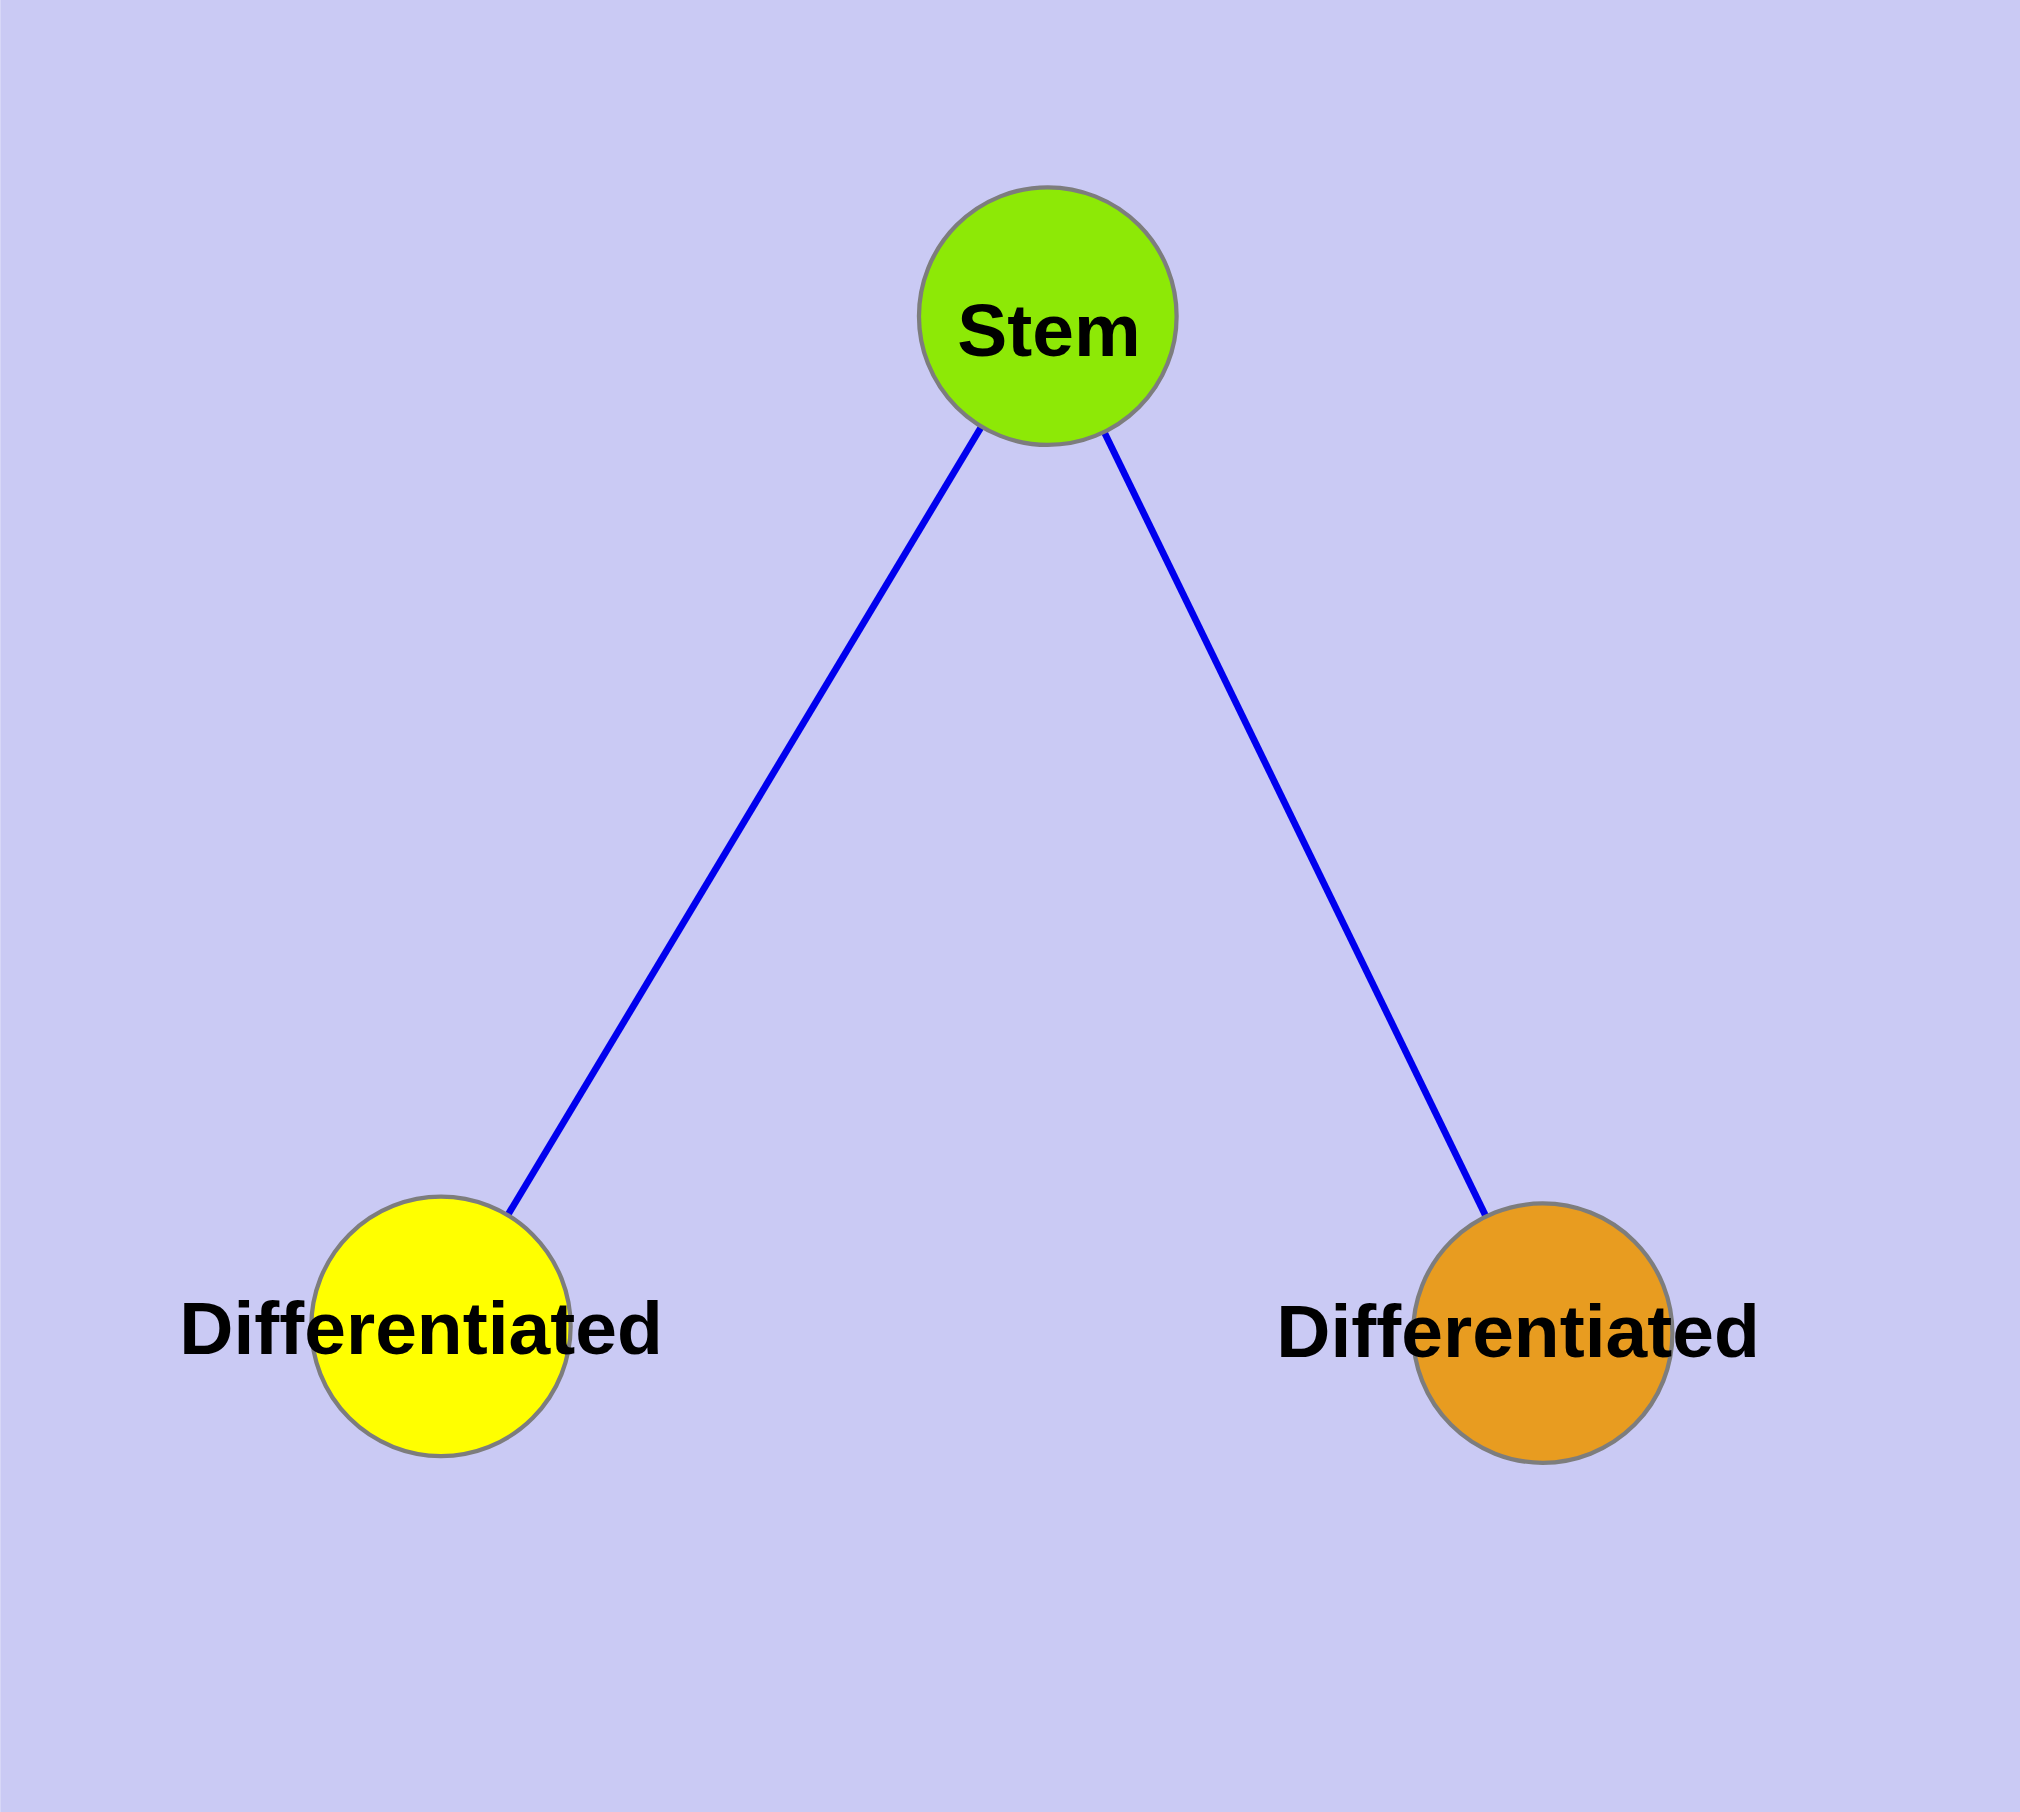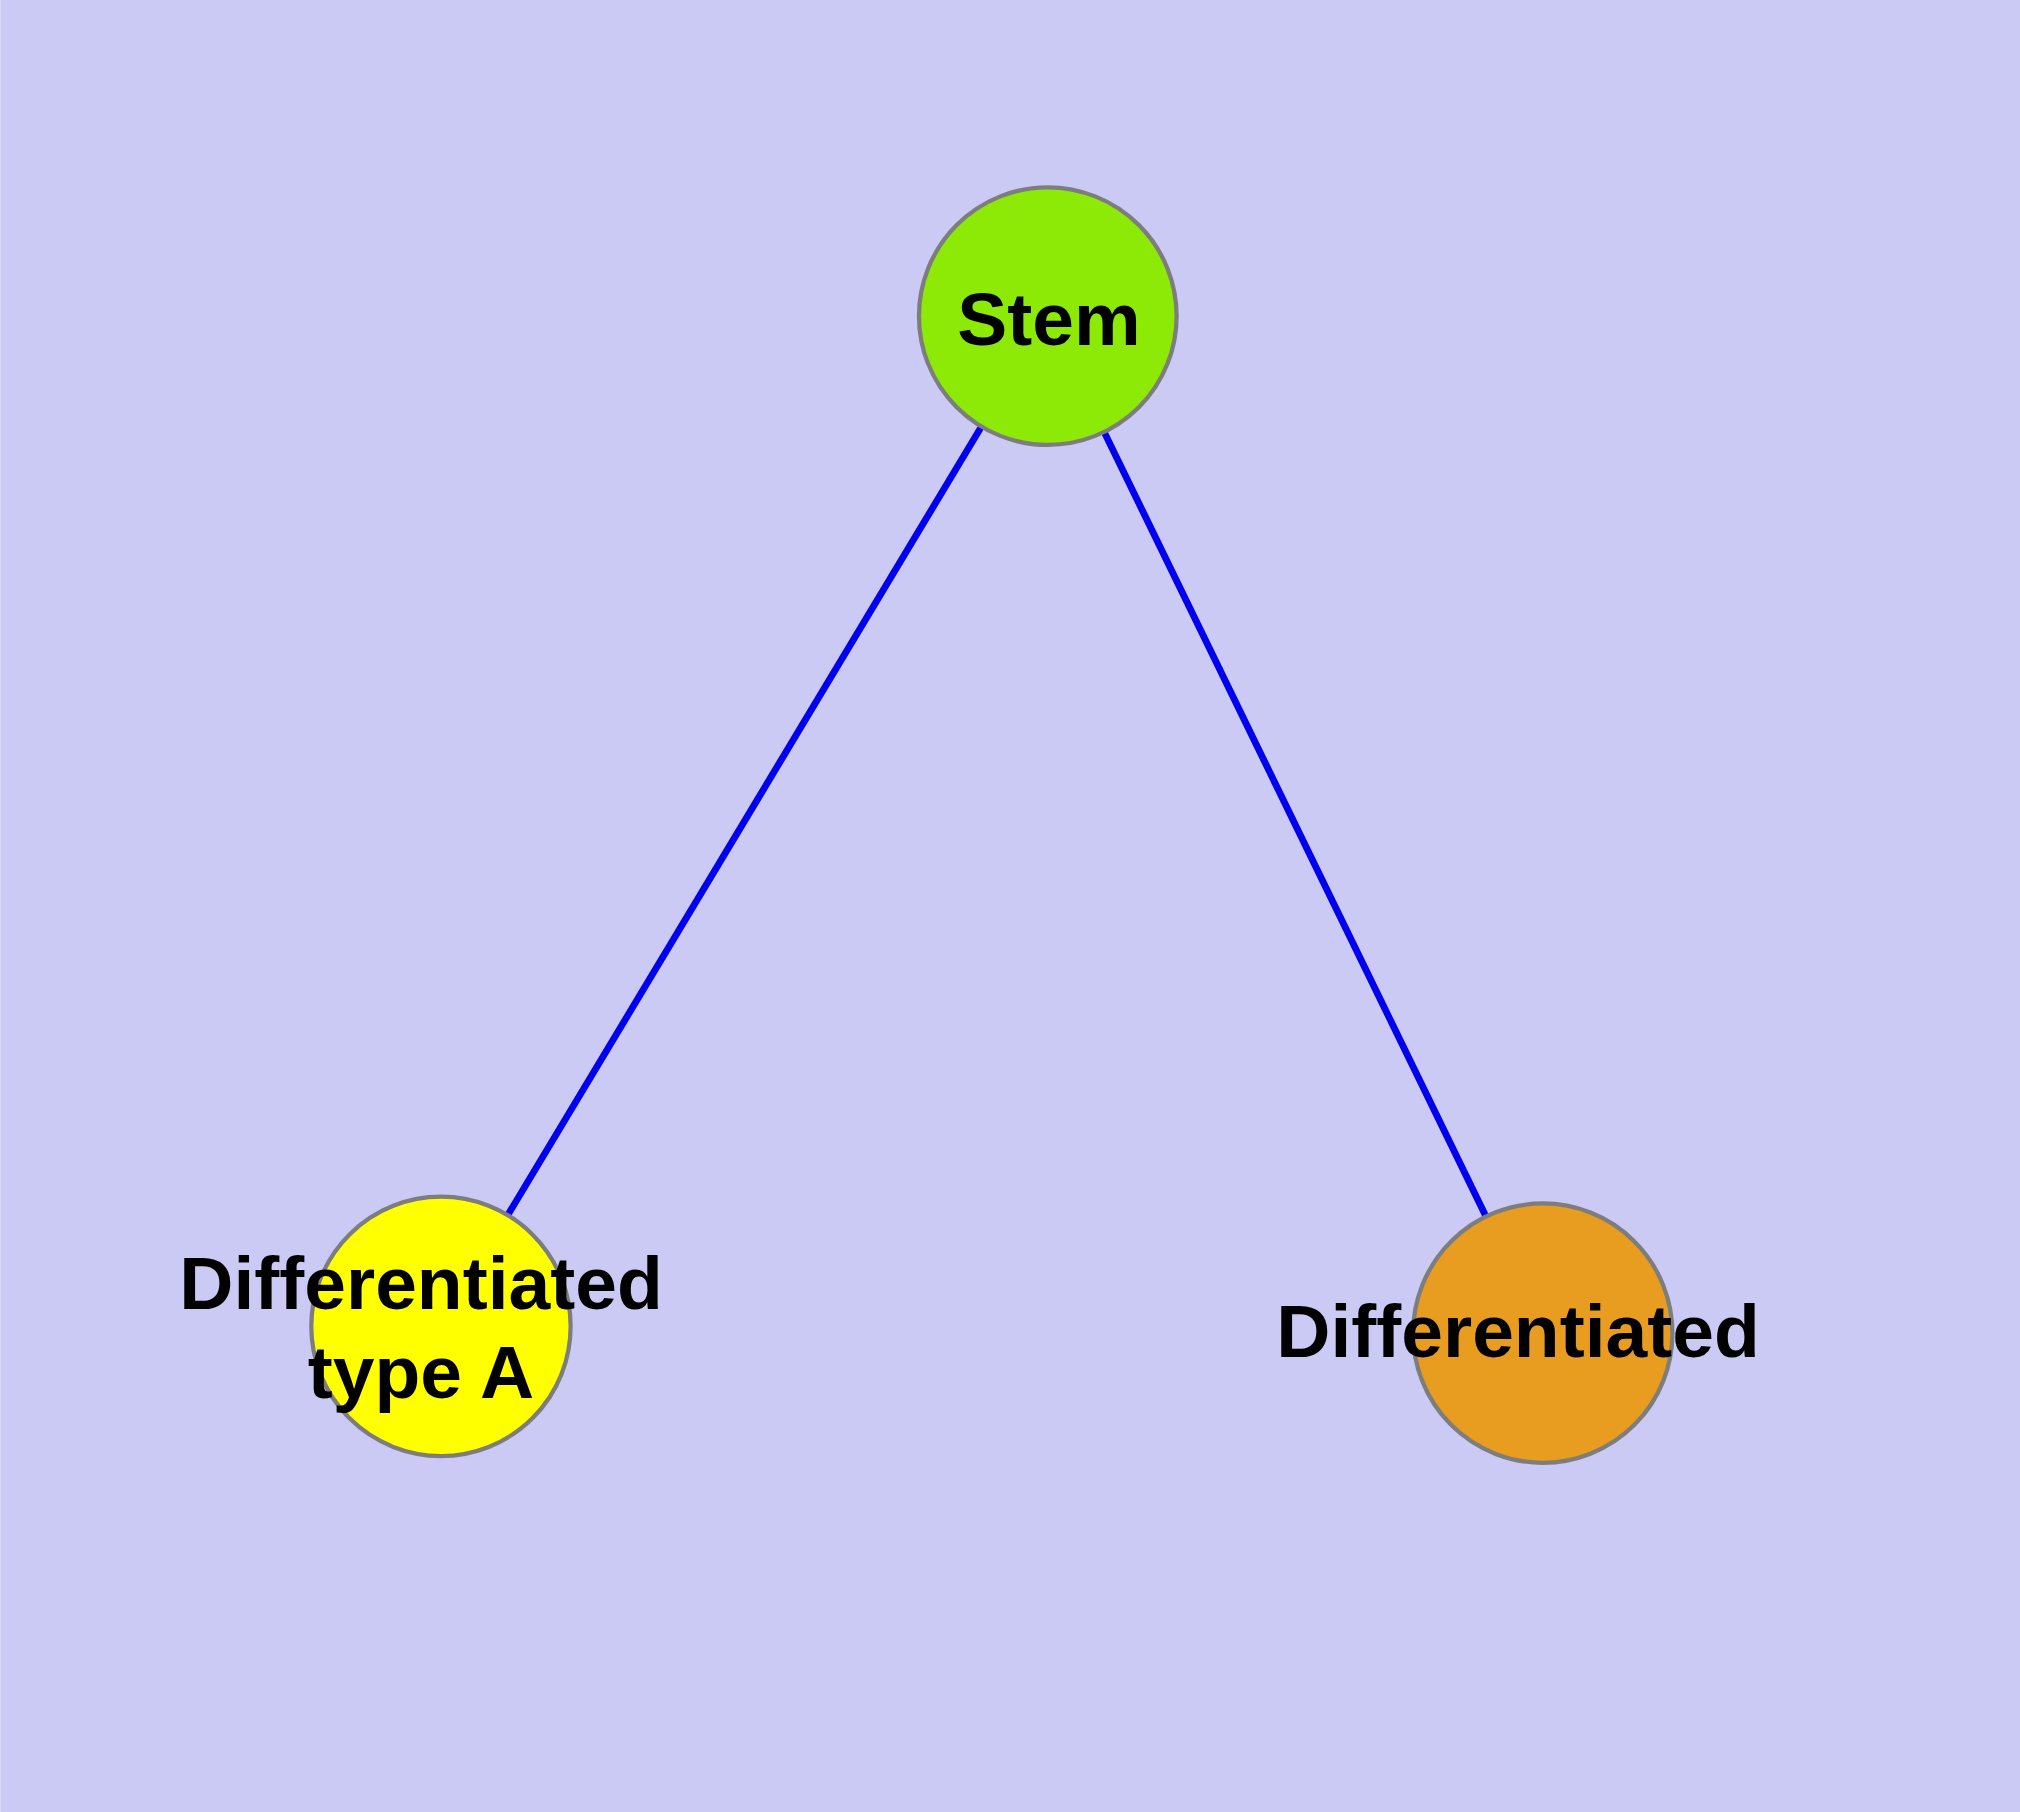--- a/index.html
+++ b/index.html
@@ -48,24 +48,23 @@
 
     <line x1="1236" y1="373" x2="1820" y2="1573" stroke-width="8" stroke="#0000EE"></line>
 
     <circle cx="1236" cy="373" r="152" stroke="#7D7D7D" stroke-width="5" fill="#8DE906"></circle>
 
     <circle cx="520" cy="1565" r="153" stroke="#7D7D7D" stroke-width="5" fill="#FFFF00"></circle>
 
     <circle cx="1820" cy="1573" r="153" stroke="#7D7D7D" stroke-width="5" fill="#E89C20"></circle>
   </svg>
 
-  <div class="node-label" style="left:1049px; top:319px">Stem</div>
+  <div class="node-label" style="left:1049px; top:330px">Stem</div>
 
   <div class="node-label" style="left:421px; top:1328px">
     <div>Differentiated</div>
-    <div>type A</div>
   </div>
 
   <div class="node-label" style="left:1518px; top:1331px">
     <div>Differentiated</div>
   </div>
 </div>
 
 
 </body></html>

